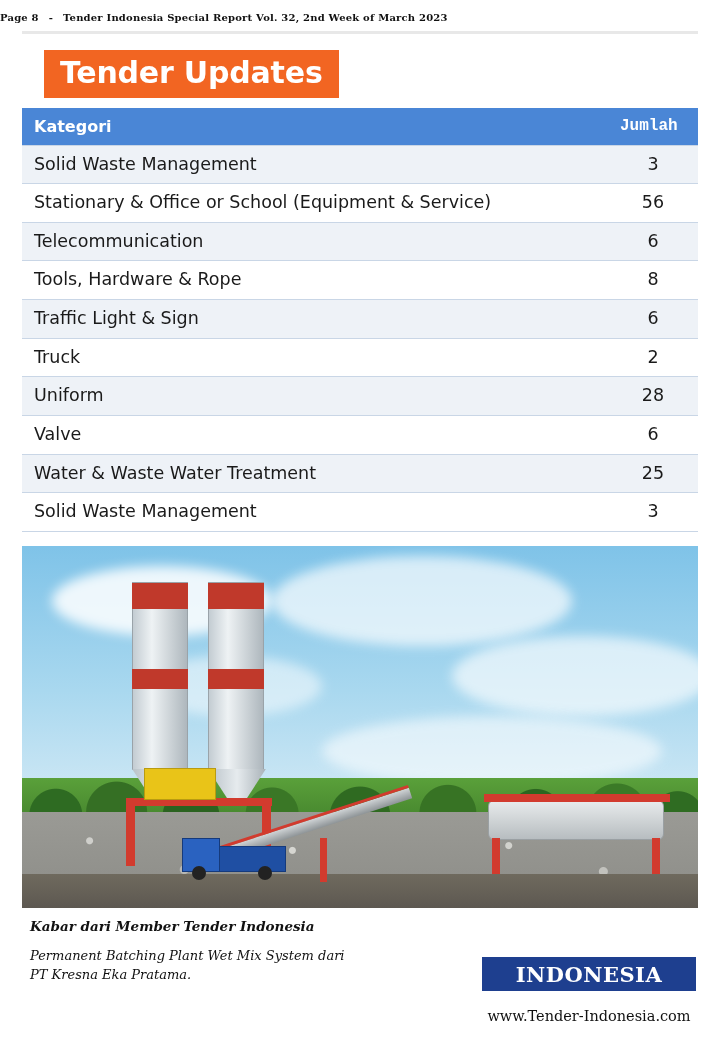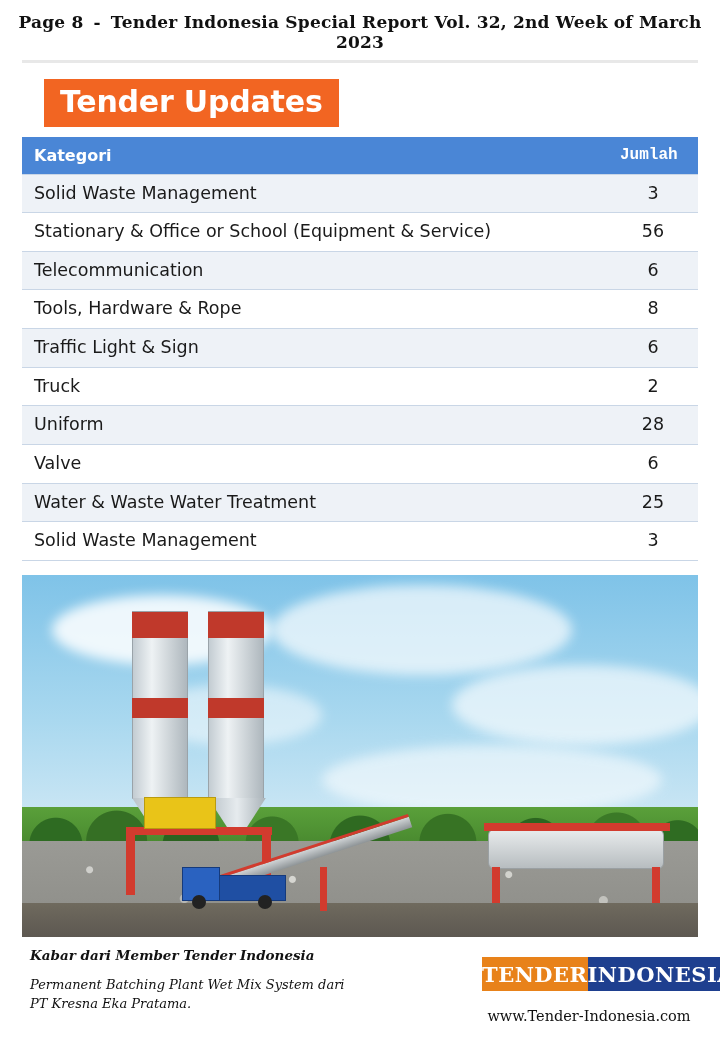--- a/index.html
+++ b/index.html
@@ -11,26 +11,25 @@
   }
   .page {
     position: relative;
     width: 720px; height: 1040px;
     background: #ffffff;
     overflow: hidden;
   }
 
   
   .header {
-    text-align: center;
     padding-top: 12px;
     padding-bottom: 6px;
     font-family: "DejaVu Serif", serif;
     font-weight: bold;
-    font-size: 17px;
+    font-size: 10px;
     color: #111111;
     letter-spacing: 0.2px;
   }
   .header .sep { padding: 0 10px; }
 
   .rule {
     height: 3px;
     background: #e8e8e8;
     margin: 2px 22px 0 22px;
   }
@@ -359,19 +358,18 @@
     </div>
   </div>
 
   <div class="cap-wrap">
     <div class="cap-title">Kabar dari Member Tender Indonesia</div>
     <div class="cap-body">Permanent Batching Plant Wet Mix System dari PT Kresna Eka Pratama.</div>
   </div>
 
   <div class="logo">
     <div class="logo-row">
-      <div class="logo-left">TENDER</div>
       <div class="logo-right">INDONESIA</div>
     </div>
     <div class="logo-url">www.Tender-Indonesia.com</div>
   </div>
 
 </div>
 
 </body></html>

